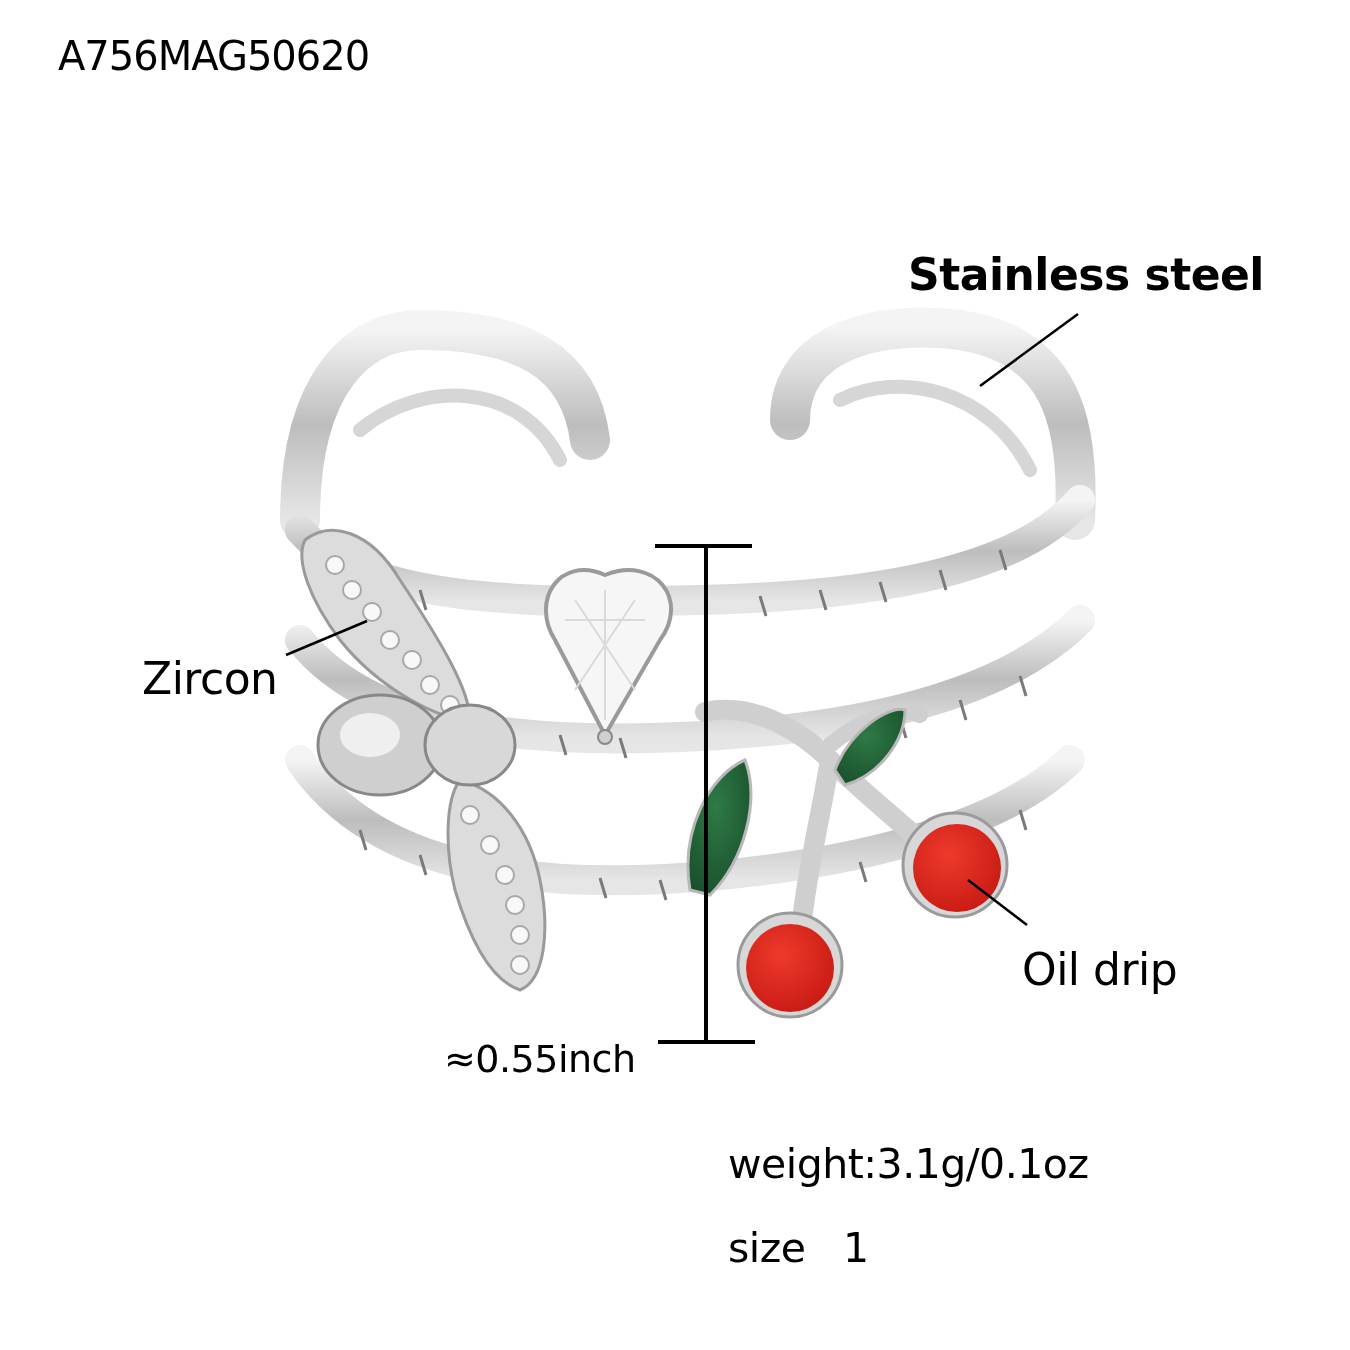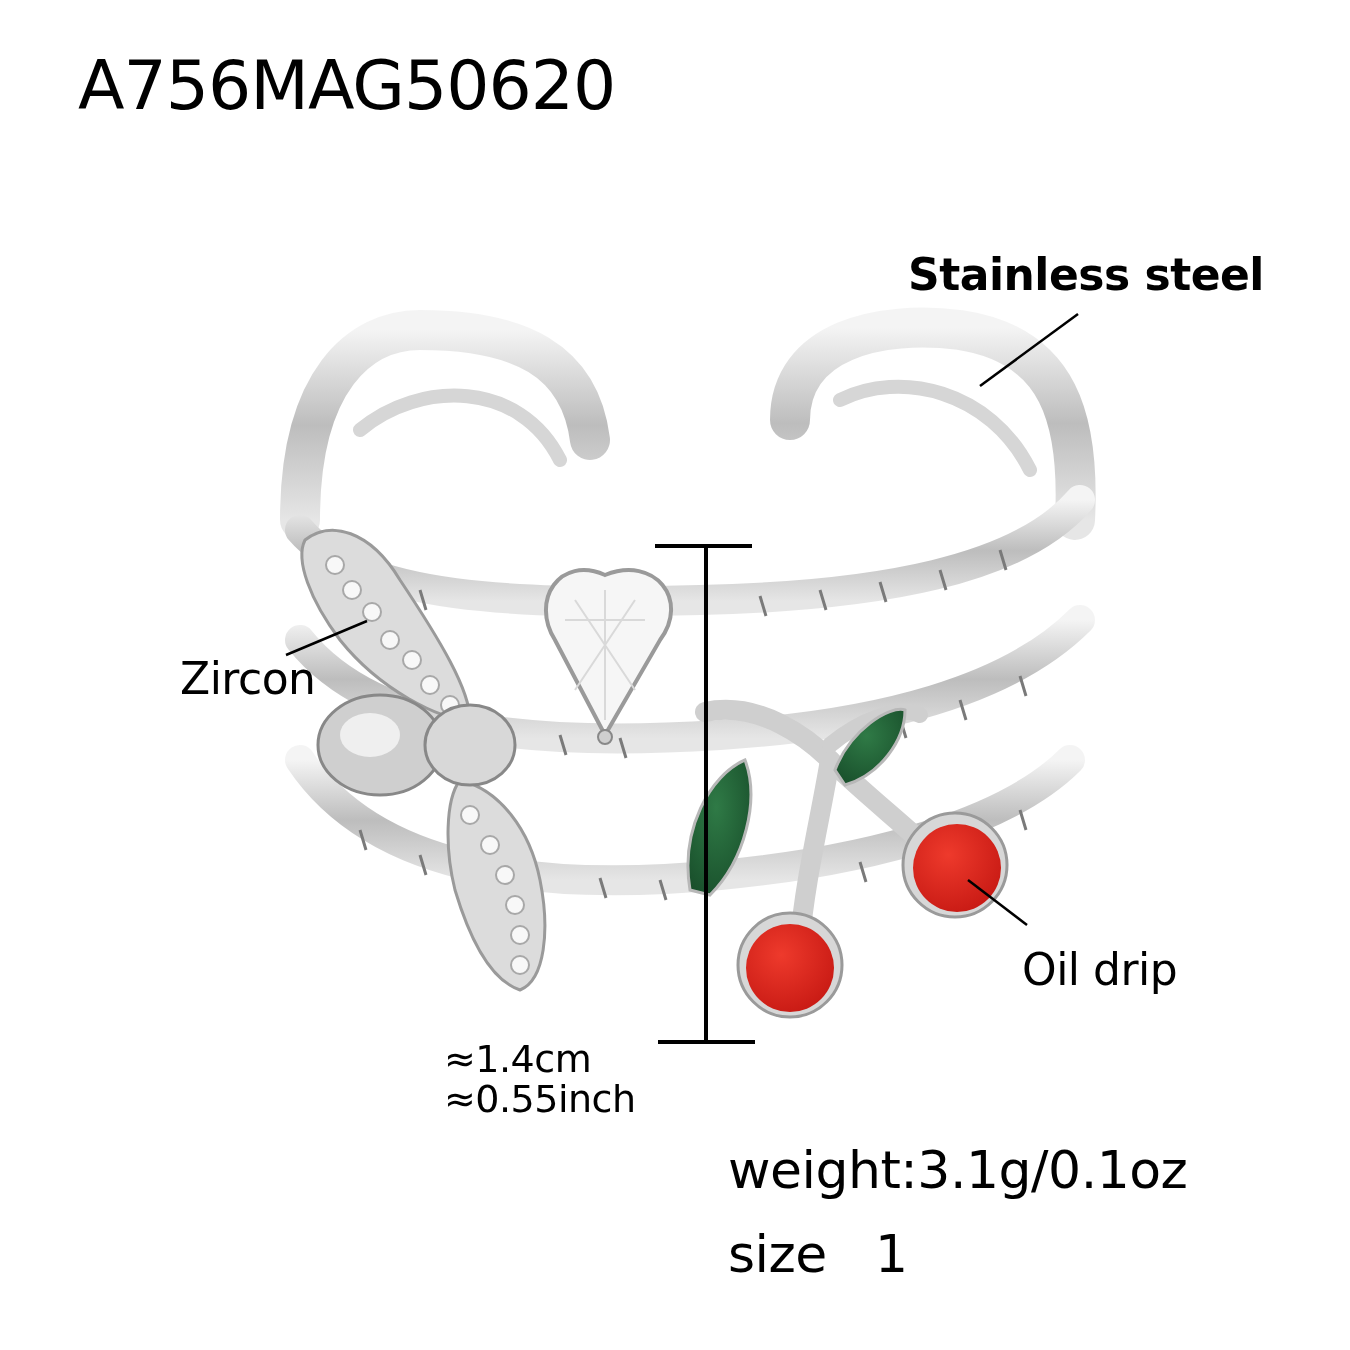--- a/index.html
+++ b/index.html
@@ -1,25 +1,25 @@
 <!DOCTYPE html>
 <html><head>
 <meta charset="utf-8">
 <style>
   html, body { margin: 0; padding: 0; background: #ffffff; }
   body { width: 1350px; height: 1350px; position: relative; overflow: hidden;
          font-family: "DejaVu Sans", "Liberation Sans", sans-serif; color: #000; }
   .abs { position: absolute; }
-  .sku { left: 58px; top: 52px; font-size: 68px; line-height: 1; letter-spacing: -1px; margin-left: 20px; }
+  .sku { left: 58px; top: 36px; font-size: 40px; line-height: 1; letter-spacing: -1px; }
   .lbl { font-size: 44px; line-height: 1; white-space: nowrap; letter-spacing: -0.5px; }
   .lbl-steel { left: 908px; top: 253px; font-weight: bold; }
-  .lbl-zircon { left: 142px; top: 657px; margin-left: 38px; }
+  .lbl-zircon { left: 142px; top: 657px; }
   .lbl-oil { left: 1022px; top: 948px; }
   .dim { left: 444px; top: 1040px; font-size: 38px; line-height: 1.05; letter-spacing: -0.5px; }
-  .spec { left: 728px; font-size: 52px; line-height: 1; letter-spacing: -0.5px; white-space: pre; }
+  .spec { left: 728px; font-size: 41px; line-height: 1; letter-spacing: -0.5px; white-space: pre; }
   .spec-w { top: 1144px; }
   .spec-s { top: 1228px; }
   svg.ring { position: absolute; left: 0; top: 0; width: 1350px; height: 1350px; }
 </style>
 </head>
 <body>
 
 <div class="abs sku">A756MAG50620</div>
 
 <svg class="ring" viewBox="0 0 1350 1350">
@@ -109,18 +109,17 @@
     <line x1="706" y1="546" x2="706" y2="1042"></line>
     <line x1="658" y1="1042" x2="755" y2="1042"></line>
   </g>
 </svg>
 
 <div class="abs lbl lbl-steel">Stainless steel</div>
 <div class="abs lbl lbl-zircon">Zircon</div>
 <div class="abs lbl lbl-oil">Oil drip</div>
 
 <div class="abs dim">
-  <div>≈1.4cm</div>
   <div>≈0.55inch</div>
 </div>
 
 <div class="abs spec spec-w">weight:3.1g/0.1oz</div>
 <div class="abs spec spec-s">size   1</div>
 
 </body></html>

